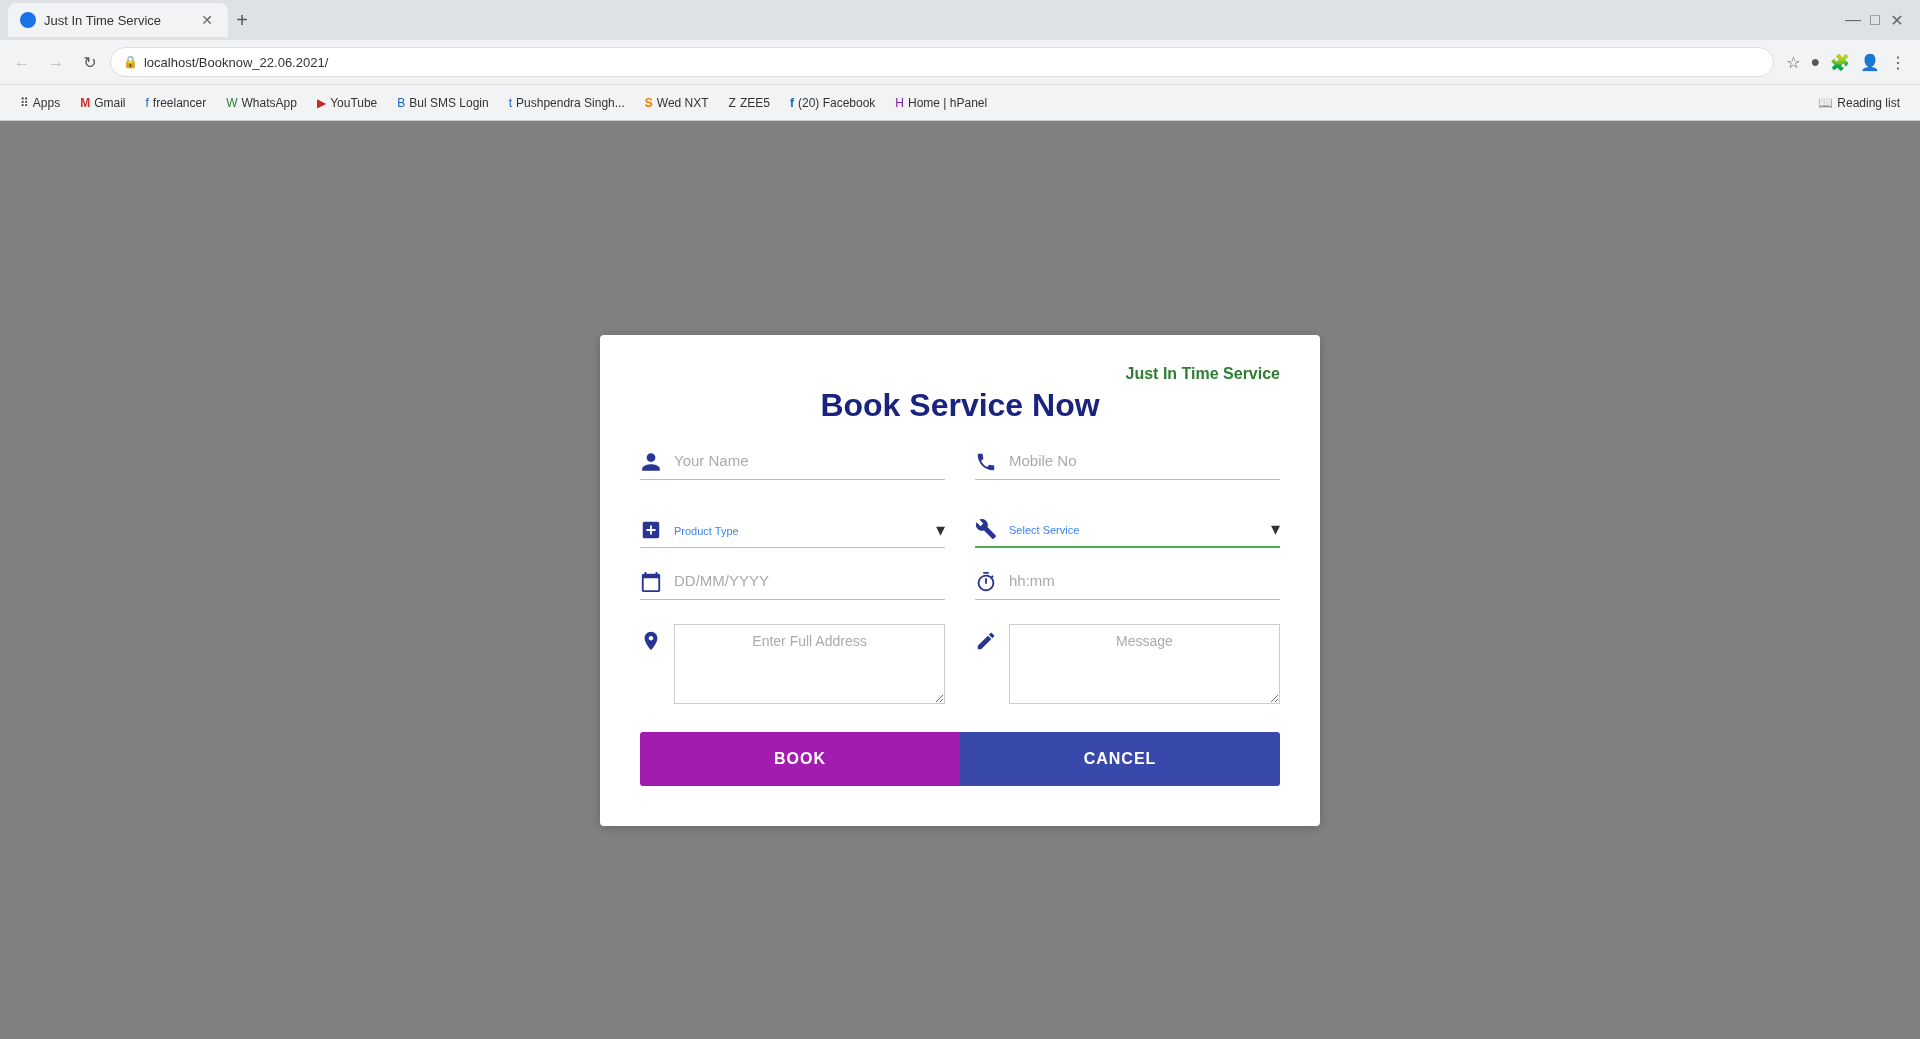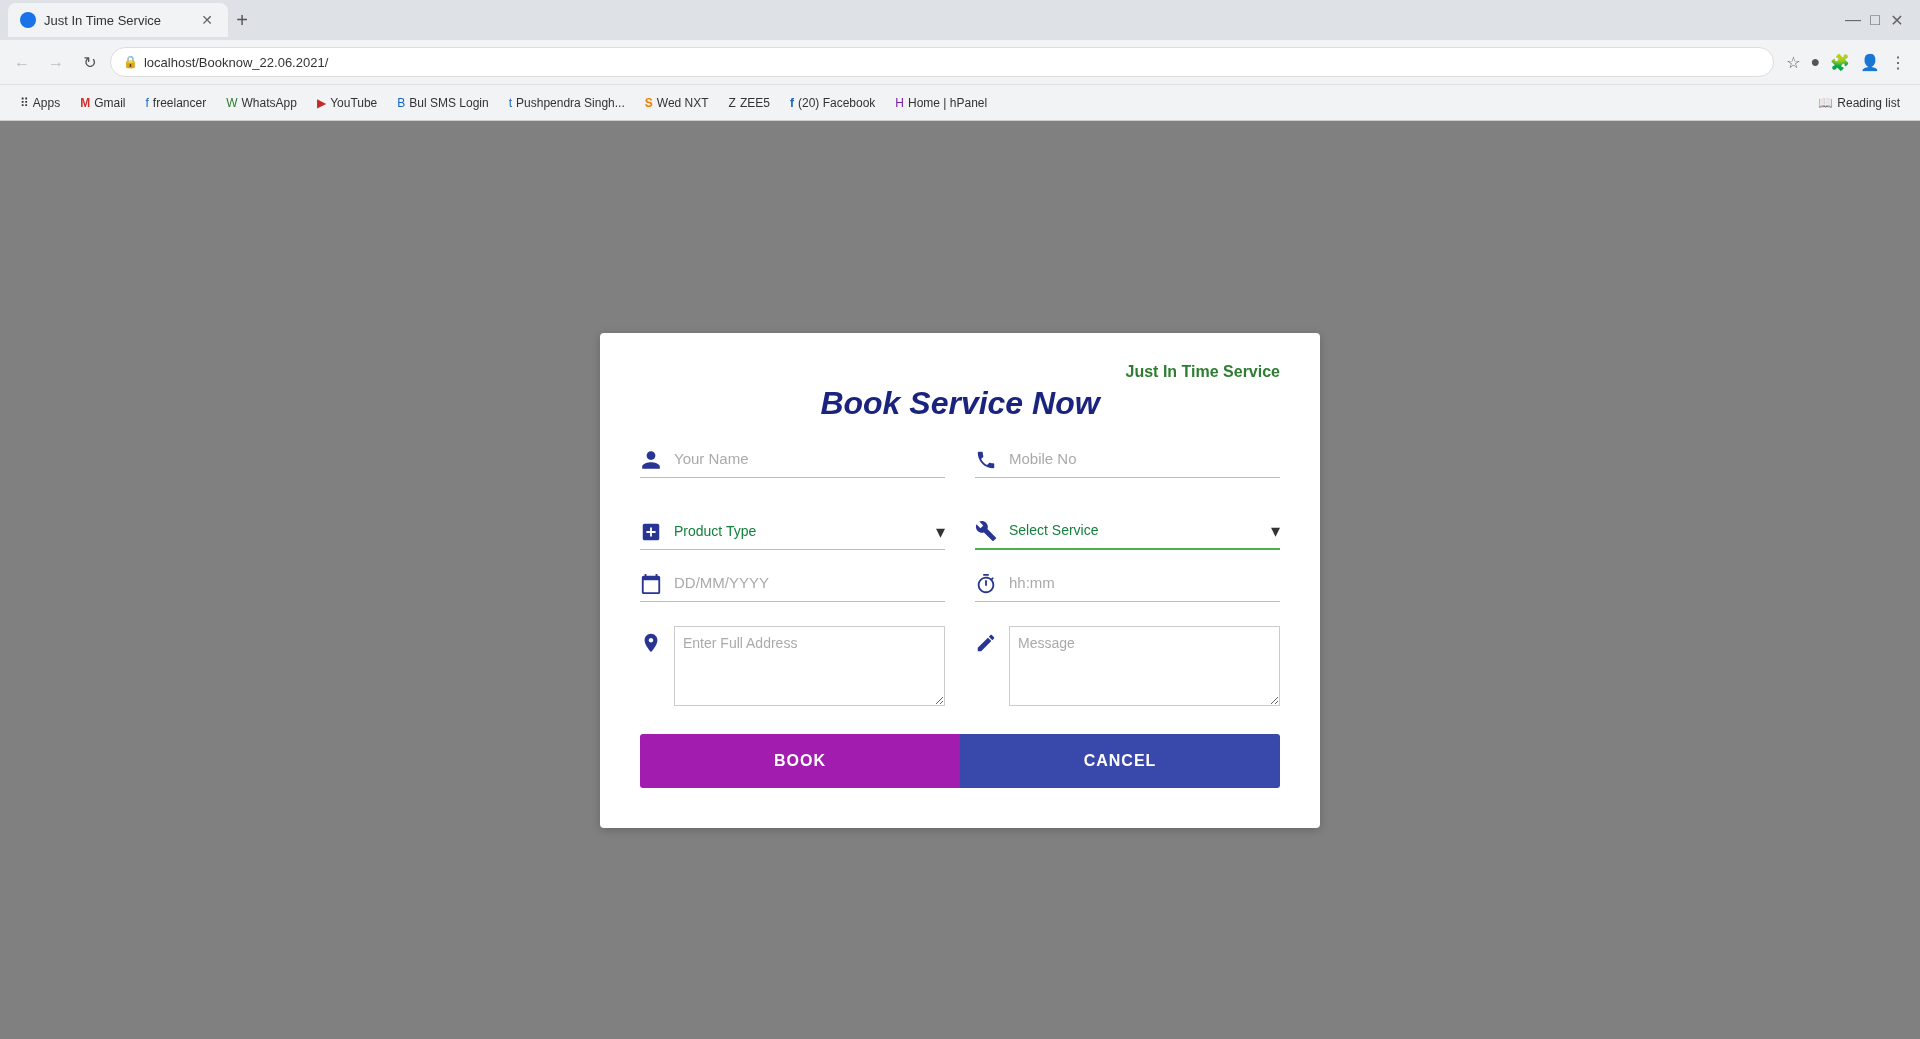--- a/index.html
+++ b/index.html
@@ -162,21 +162,20 @@
       color: #2e7d32;
       margin-bottom: 4px;
     }
 
     .form-title {
       text-align: center;
       font-size: 32px;
       font-weight: 700;
       color: #1a237e;
       margin-bottom: 24px;
-      font-style: italic;
     }
 
     .form-grid {
       display: grid;
       grid-template-columns: 1fr 1fr;
       gap: 20px 30px;
     }
 
     .form-field {
       display: flex;
@@ -204,22 +203,22 @@
 
     .field-select-wrap {
       flex: 1;
       display: flex;
       align-items: center;
     }
     .field-select {
       flex: 1;
       border: none;
       outline: none;
-      font-size: 14px;
-      color: #15803d;
+      font-size: 11px;
+      color: #3b82f6;
       background: transparent;
       appearance: none;
       cursor: pointer;
       padding: 4px 0;
       margin-top: 20px;
     }
     .dropdown-arrow {
       font-size: 18px;
       color: #333;
       cursor: pointer;
@@ -235,20 +234,21 @@
       flex: 1;
       border: 1px solid #ccc;
       outline: none;
       font-size: 14px;
       color: #999;
       background: white;
       resize: both;
       padding: 8px;
       min-height: 80px;
       font-family: Arial, sans-serif;
+      text-align: center;
     }
     .field-textarea::placeholder { color: #aaa; }
 
     .form-buttons {
       display: grid;
       grid-template-columns: 1fr 1fr;
       gap: 0;
       margin-top: 28px;
     }
 

